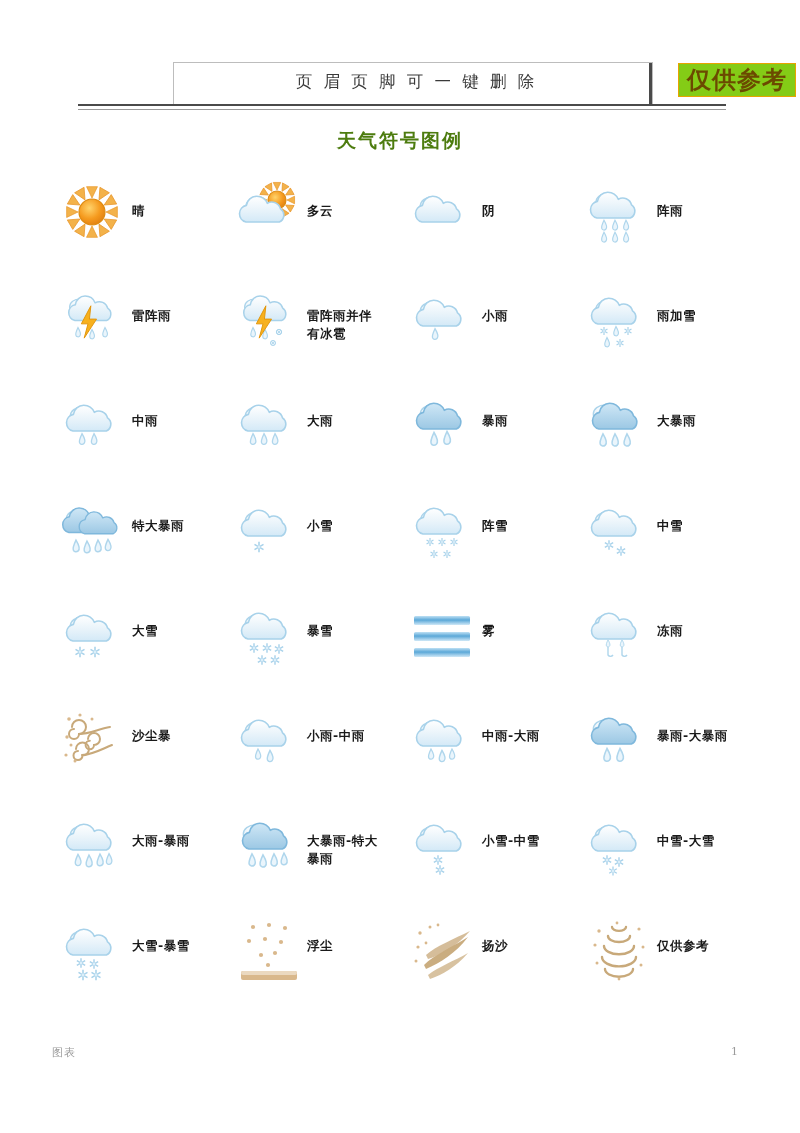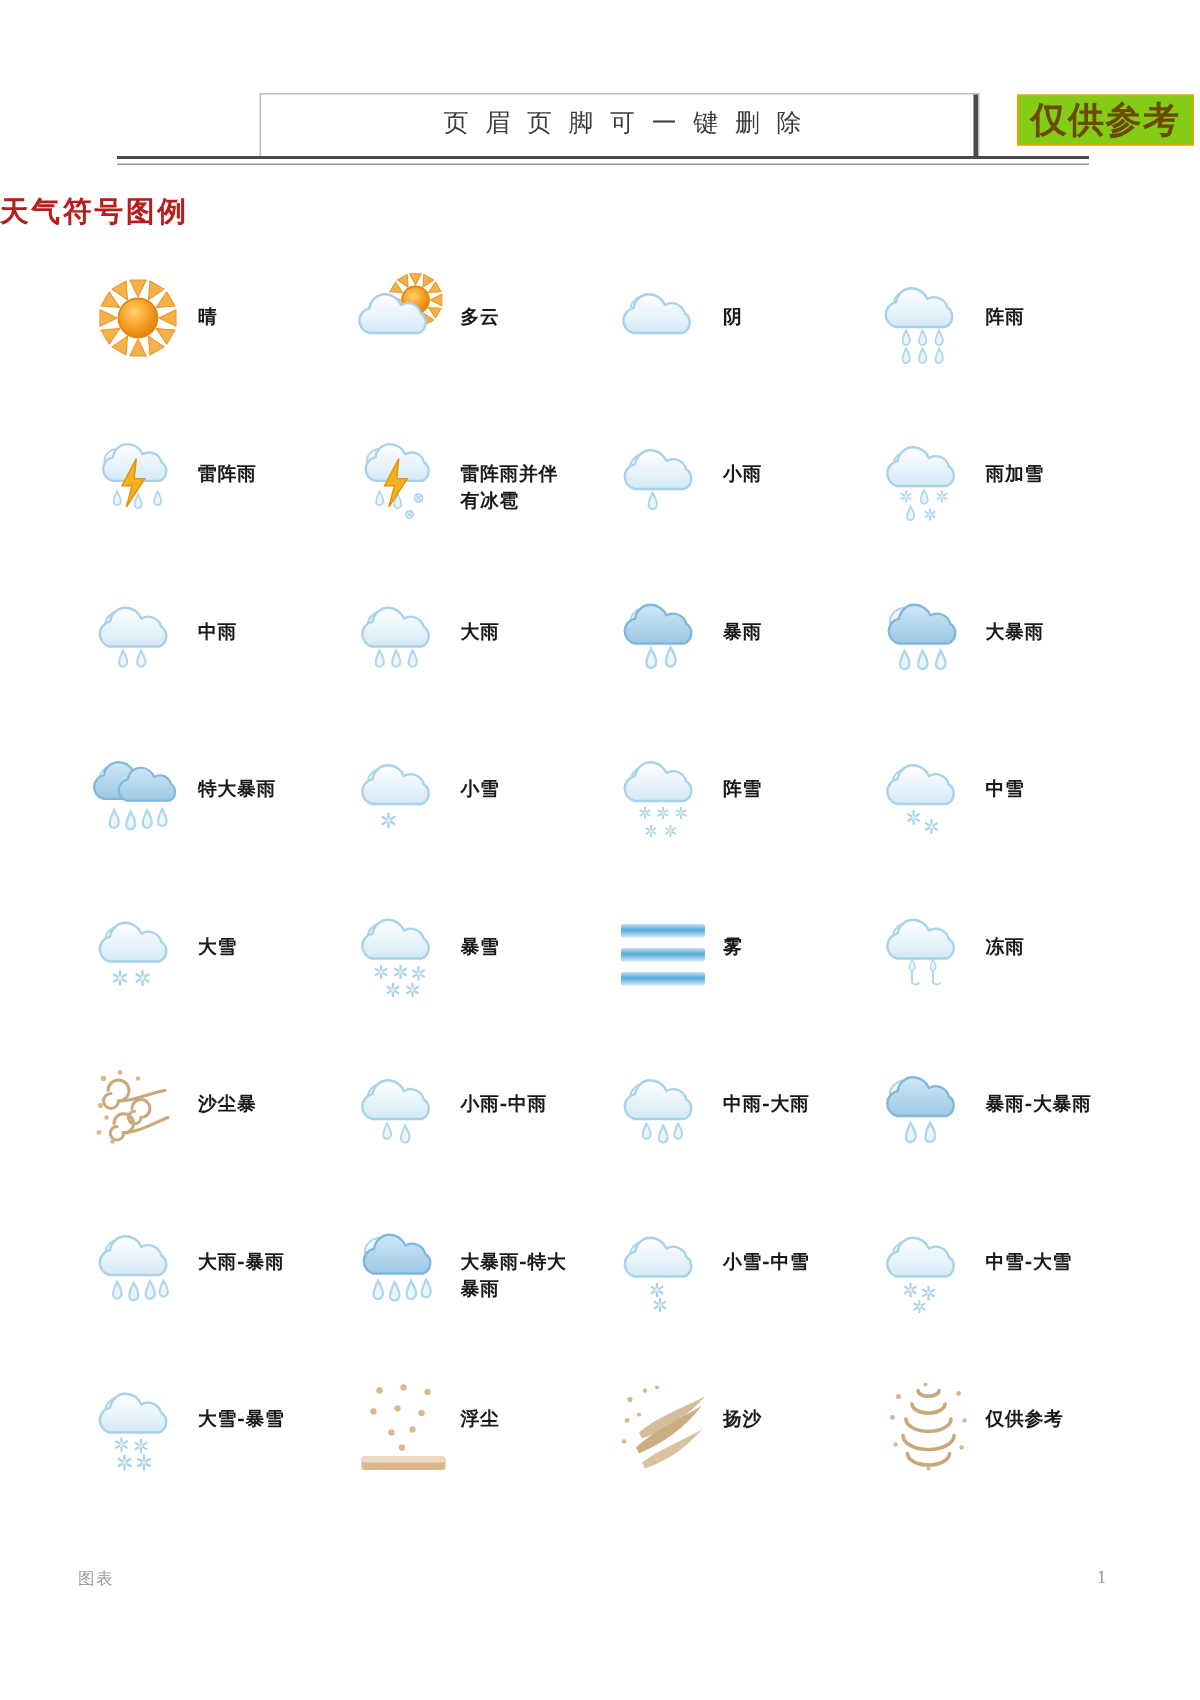--- a/index.html
+++ b/index.html
@@ -48,22 +48,23 @@
   .header-rule-1 {
     position:absolute; left:0; top:42px; width:648px; height:2px; background:#4a4a4a;
   }
   .header-rule-2 {
     position:absolute; left:0; top:47px; width:648px; height:1px; background:#9a9a9a;
   }
 
   
   .doc-title {
     position:absolute; left:0; top:128px; width:800px;
+    text-align:center;
     font-family:"DejaVu Serif","Liberation Serif", serif;
-    font-weight:bold; font-size:19px; color:#b91c1c;
+    font-weight:bold; font-size:19px; color:#4d7c0f;
     letter-spacing:2px;
   }
 
   
   .grid {
     position:absolute; left:62px; top:176px;
     width:700px;
     display:grid;
     grid-template-columns: repeat(4, 175px);
     grid-auto-rows: 105px;

